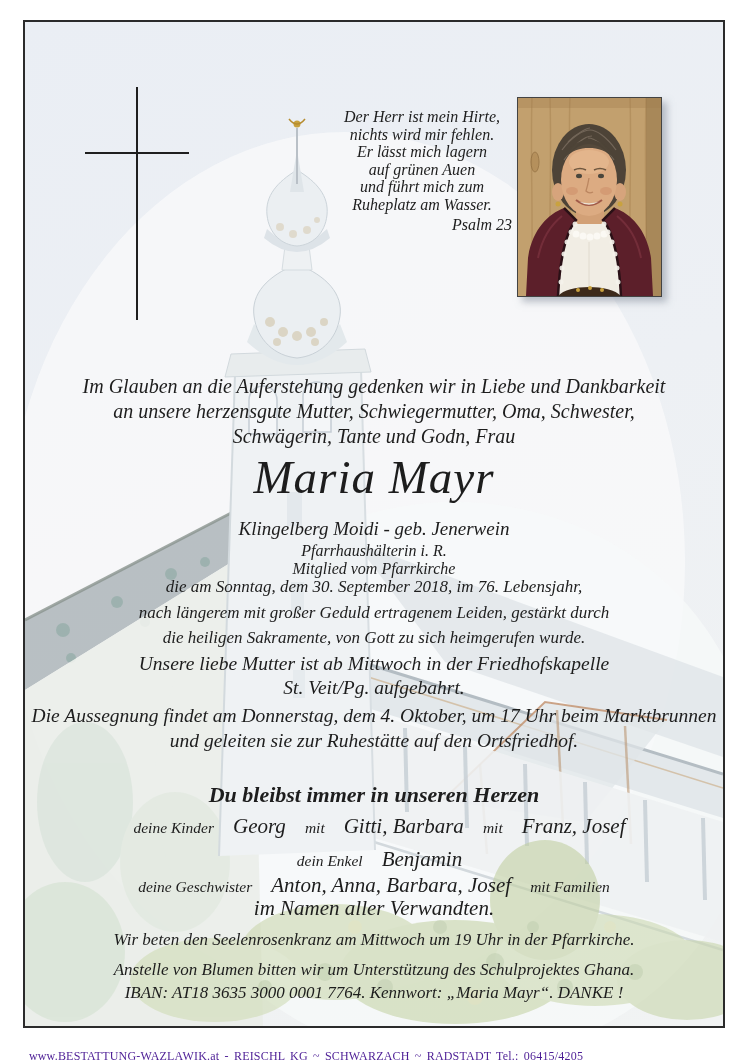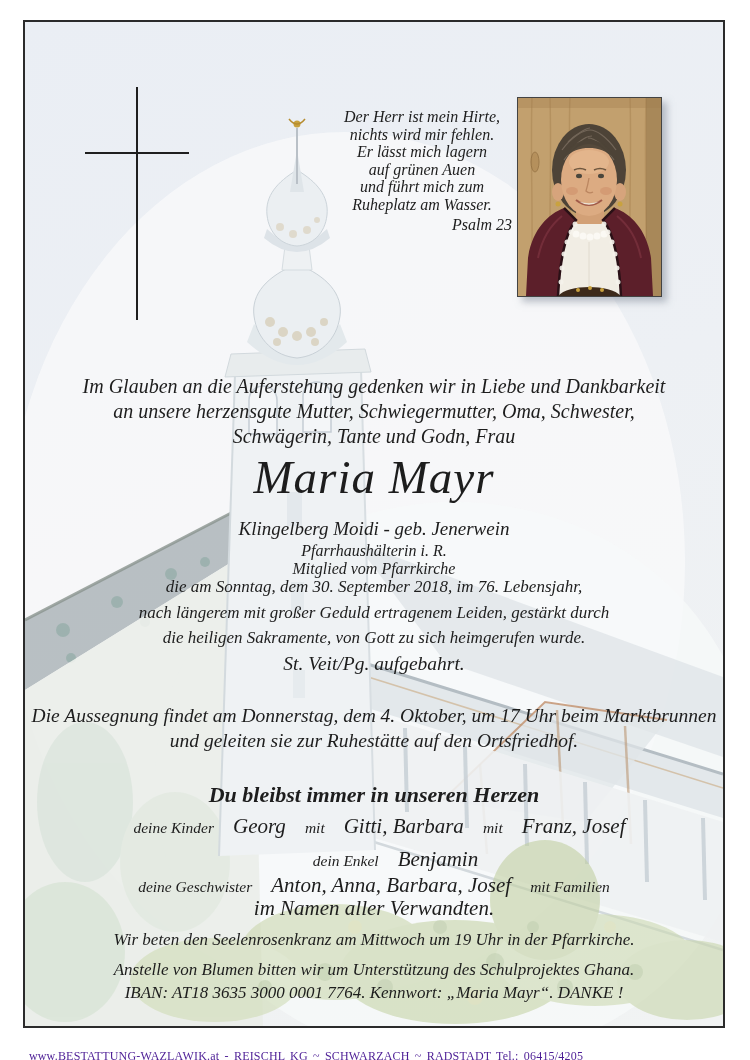--- a/index.html
+++ b/index.html
@@ -20,21 +20,21 @@
   .name{top:428px;font-size:47px;line-height:54px;letter-spacing:1px;}
   .nick{top:496px;font-size:19px;line-height:22px;}
   .role1{top:519px;font-size:16px;line-height:19px;}
   .role2{top:537px;font-size:16px;line-height:19px;}
   .death{top:552px;font-size:17px;line-height:25.5px;}
   .laying{top:630px;font-size:19.5px;line-height:24px;}
   .funeral{top:681px;font-size:19.5px;line-height:25px;}
   .headline{top:760px;font-size:22px;font-weight:700;line-height:26px;}
   .famline{line-height:28px;}
   .children{top:790px;}
-  .grandchild{top:823px;padding-left:16px;}
+  .grandchild{top:823px;}
   .siblings{top:849px;}
   .famline span{display:inline;}
   .lbl{font-size:15.5px;margin:0 13px;}
   .nm{font-size:21px;margin:0 2px;}
   .inname{top:874px;font-size:21px;line-height:25px;}
   .prayer{top:907px;font-size:17px;line-height:21px;}
   .donation{top:937px;font-size:17px;line-height:22.5px;}
   .photo{position:absolute;left:492px;top:75px;width:143px;height:198px;
          border:1.5px solid #434343;background:#c2a06e;z-index:4;
          box-shadow:5px 5px 7px rgba(125,135,150,0.5);}
@@ -259,20 +259,21 @@
   <div class="txt role1">Pfarrhaushälterin i. R.</div>
   <div class="txt role2">Mitglied vom Pfarrkirche</div>
 
   <div class="txt death">
     <span>die am Sonntag, dem 30. September 2018, im 76. Lebensjahr,</span>
     <span>nach längerem mit großer Geduld ertragenem Leiden, gestärkt durch</span>
     <span>die heiligen Sakramente, von Gott zu sich heimgerufen wurde.</span>
   </div>
 
   <div class="txt laying">
+    <span>Unsere liebe Mutter ist ab Mittwoch in der Friedhofskapelle</span>
     <span>St. Veit/Pg. aufgebahrt.</span>
   </div>
 
   <div class="txt funeral">
     <span>Die Aussegnung findet am Donnerstag, dem 4. Oktober, um 17 Uhr beim Marktbrunnen</span>
     <span>und geleiten sie zur Ruhestätte auf den Ortsfriedhof.</span>
   </div>
 
   <div class="txt headline">Du bleibst immer in unseren Herzen</div>
 

